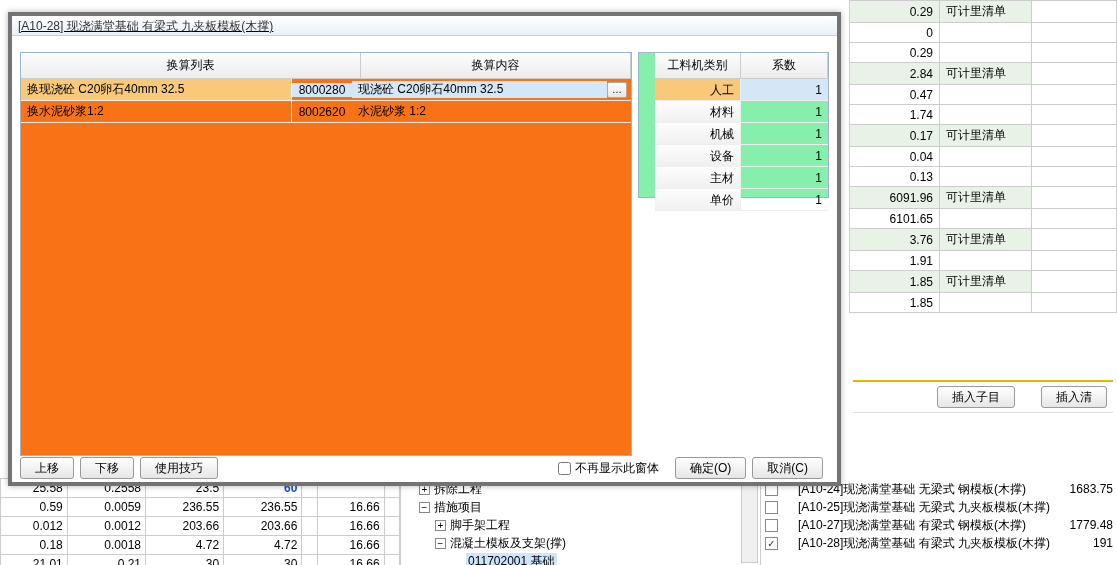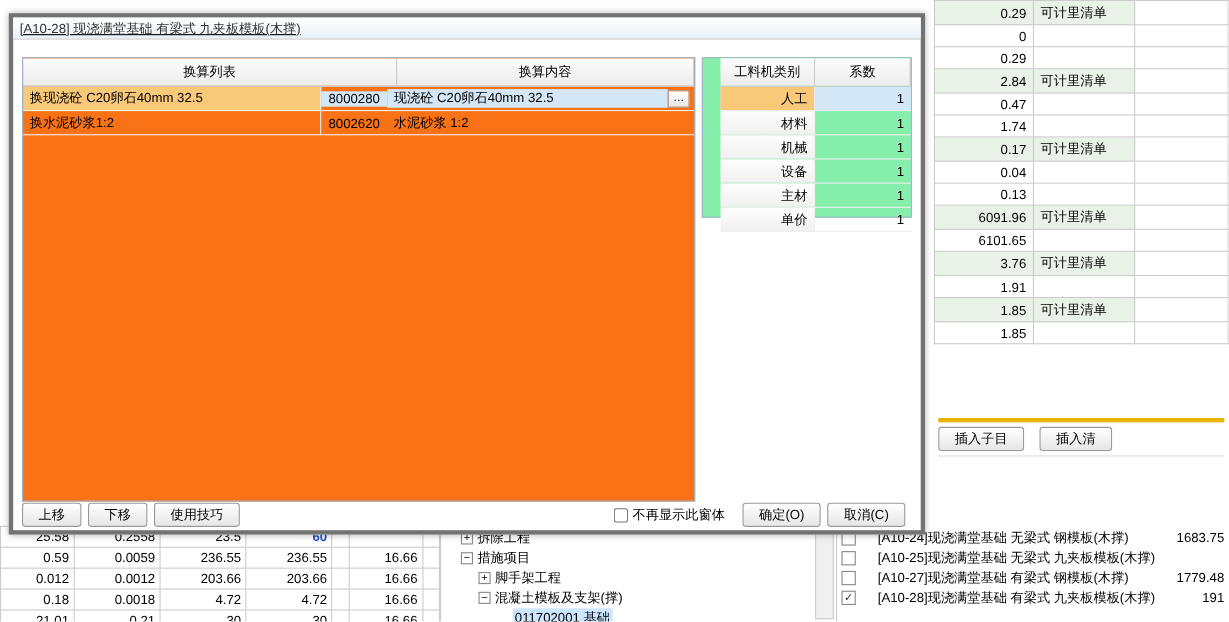--- a/index.html
+++ b/index.html
@@ -38,21 +38,21 @@
   .chk { margin-right:4px; }
   .footer-right { margin-left:auto; display:flex; align-items:center; }
   
   .bg-right { position:absolute; right:0; top:0; width: 268px; height: 378px; background:#fff; }
   .bg-table { width:100%; border-collapse:collapse; font-size:12px; }
   .bg-table td { border:1px solid #ccc; padding:2px 6px; height:20px; }
   .bg-table .num { text-align:right; width: 90px; }
   .bg-table .txt { width: 92px; }
   .bg-table tr.alt td.num, .bg-table tr.alt td.txt { background:#e9f2e7; }
   
-  .btn-row { position:absolute; right:4px; top:380px; width:260px; display:flex; justify-content:flex-start; gap:8px; padding:4px 0; border-top:4px solid #eab308; border-bottom:1px solid #ddd; }
+  .btn-row { position:absolute; right:4px; top:380px; width:260px; display:flex; justify-content:flex-end; gap:20px; padding:4px 0; border-top:2px solid #eab308; border-bottom:1px solid #ddd; }
   
   .lower { position:absolute; left:0; top:478px; right:0; bottom:0; display:flex; font-size:12px; }
   .lower-left { width: 400px; }
   .lower-left table { width:100%; border-collapse:collapse; }
   .lower-left td { border:1px solid #ccc; padding:2px 4px; text-align:right; height:18px; }
   .lower-left td.blue { color:#2050c0; font-weight:bold; }
   
   .tree-block { width: 360px; border-left:1px solid #ccc; padding: 2px 4px; position: relative; }
   .tree-line { white-space:nowrap; height:18px; display:flex; align-items:center; }
   .tree-scroll { position:absolute; right:2px; top:2px; bottom:2px; width:17px; background:#f0f0f0; border:1px solid #ccc; }

